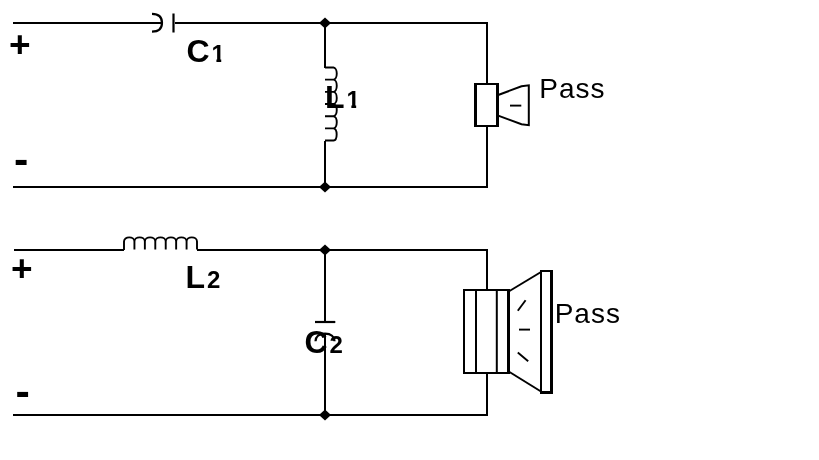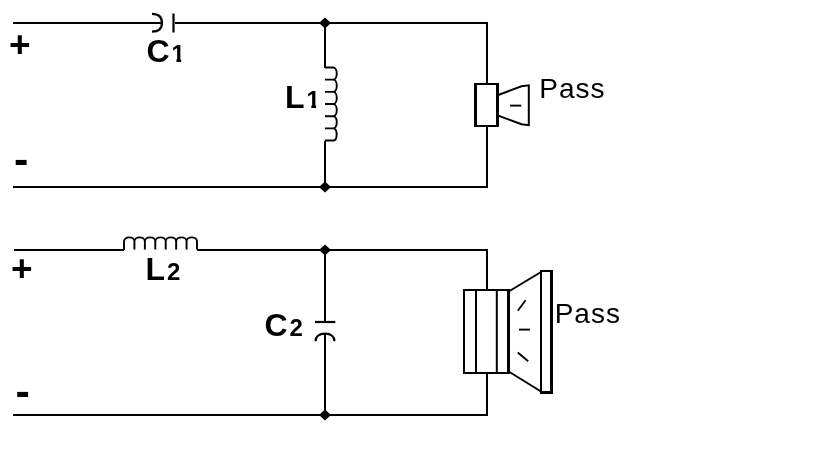--- a/index.html
+++ b/index.html
@@ -9,21 +9,21 @@
   svg.gfx{position:absolute;left:0;top:0;}
   .wire{stroke:var(--ink,#000);stroke-width:2;fill:none;shape-rendering:crispEdges;}
   .plate{stroke:var(--ink,#000);stroke-width:2.2;fill:none;}
   .coil{stroke:var(--ink,#000);stroke-width:1.9;fill:none;}
   .box{fill:var(--bg,#fff);stroke:var(--ink,#000);stroke-width:2.5;shape-rendering:crispEdges;}
   .cone{stroke:var(--ink,#000);stroke-width:2;fill:none;}
   .tick{stroke:var(--ink,#000);stroke-width:1.9;fill:none;}
   .dot{fill:var(--ink,#000);stroke:none;}
   .lbl{position:absolute;line-height:1;white-space:pre;color:var(--ink,#000);}
   .bold{font-weight:bold;}
-  .comp{font-size:32px;font-weight:bold;}
+  .comp{font-size:32px;font-weight:bold;margin-left:40px;}
   .comp .sub{font-size:24px;margin-left:2px;}
   .comp .sub-noserif{clip-path:polygon(0 0, 100% 0, 100% 65%, 72% 65%, 72% 100%, 36% 100%, 36% 65%, 0 65%);}
   .sp-text{letter-spacing:1px;}
   .sp-text{font-size:28px;line-height:31px;font-weight:normal;}
 </style>
 </head>
 <body>
 
 <div class="stage">
   <svg class="gfx" width="819" height="460" viewBox="0 0 819 460">
@@ -87,18 +87,18 @@
 
   <div class="lbl comp" style="left:146.5px;top:34.5px;"><span>C</span><span class="sub sub-noserif">1</span></div>
 
   <div class="lbl comp" style="left:285px;top:81px;"><span>L</span><span class="sub sub-noserif">1</span></div>
 
   <div class="lbl sp-text" style="left:539.3px;top:72.5px;"><div>Pass</div></div>
 
   <div class="lbl bold" style="left:11px;top:250px;font-size:37px;">+</div>
   <div class="lbl bold" style="left:15.5px;top:369.5px;font-size:43px;">-</div>
 
-  <div class="lbl comp" style="left:145.5px;top:253px;"><span>L</span><span class="sub">2</span></div>
+  <div class="lbl comp" style="left:145.5px;top:261px;"><span>L</span><span class="sub">2</span></div>
 
-  <div class="lbl comp" style="left:264.5px;top:309px;"><span>C</span><span class="sub">2</span></div>
+  <div class="lbl comp" style="left:264.5px;top:326px;"><span>C</span><span class="sub">2</span></div>
 
   <div class="lbl sp-text" style="left:554.7px;top:297.5px;"><div>Pass</div></div>
 </div>
 
 </body></html>

